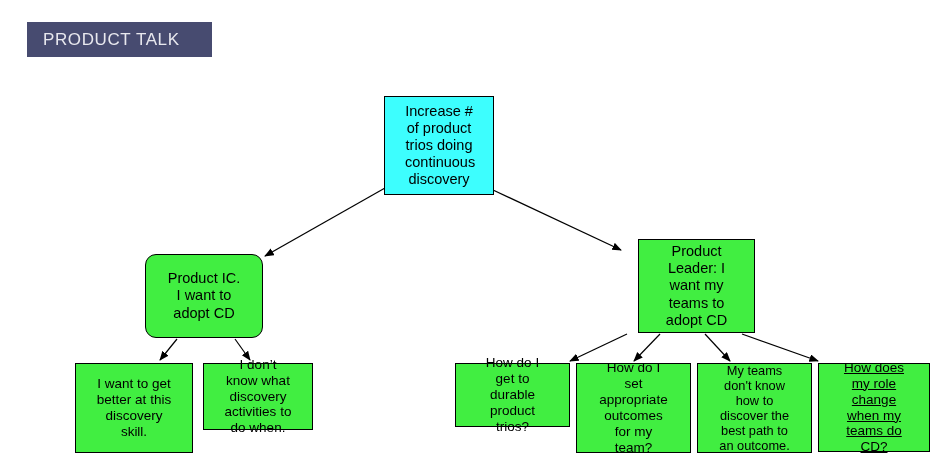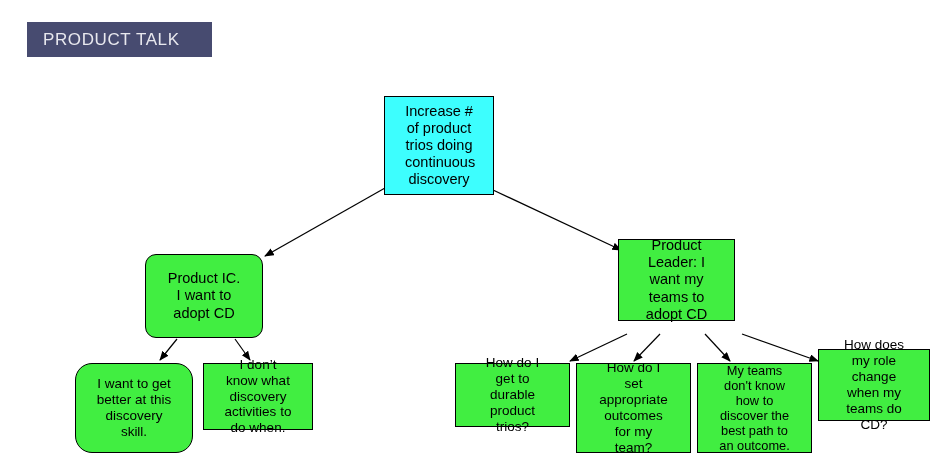--- a/index.html
+++ b/index.html
@@ -108,41 +108,41 @@
   </svg>
 
   <div class="node root" style="left:384px; top:96px; width:110px; height:99px;">
     <span class="node-text">Increase # of product trios doing continuous discovery</span>
   </div>
 
   <div class="node branch" style="left:145px; top:254px; width:118px; height:84px;border-radius:11px;">
     <span class="node-text">Product IC. I want to adopt CD</span>
   </div>
 
-  <div class="node branch" style="left:618px; top:239px; width:117px; height:82px;">
+  <div class="node branch" style="left:638px; top:239px; width:117px; height:94px;">
     <span class="node-text">Product Leader: I want my teams to adopt CD</span>
   </div>
 
-  <div class="node leaf" style="left:75px; top:363px; width:118px; height:90px;border-radius:17px;">
+  <div class="node leaf" style="left:75px; top:363px; width:118px; height:90px;">
     <span class="node-text">I want to get better at this discovery skill.</span>
   </div>
 
   <div class="node leaf" style="left:203px; top:363px; width:110px; height:67px;">
     <span class="node-text">I don’t know what discovery activities to do when.</span>
   </div>
 
   <div class="node leaf" style="left:455px; top:363px; width:115px; height:64px;">
     <span class="node-text">How do I get to durable product trios?</span>
   </div>
 
   <div class="node leaf" style="left:697px; top:363px; width:115px; height:90px; font-size:12.8px;">
     <span class="node-text">My teams don't know how to discover the best path to an outcome.</span>
   </div>
 
   <div class="node leaf" style="left:576px; top:363px; width:115px; height:90px;">
     <span class="node-text">How do I set appropriate outcomes for my team?</span>
   </div>
 
-  <div class="node leaf" style="left:818px; top:349px; width:112px; height:72px;">
+  <div class="node leaf" style="left:818px; top:363px; width:112px; height:89px;text-decoration:underline;">
     <span class="node-text">How does my role change when my teams do CD?</span>
   </div>
 
 </div>
 
 </body></html>

